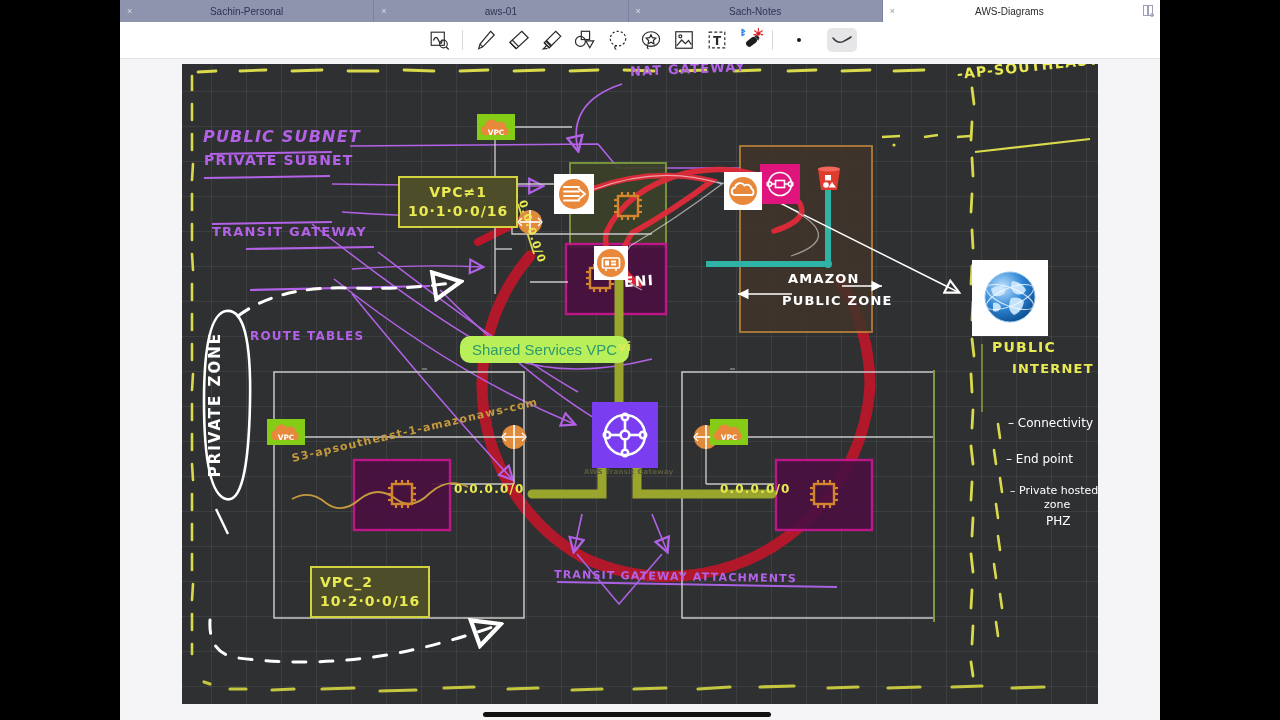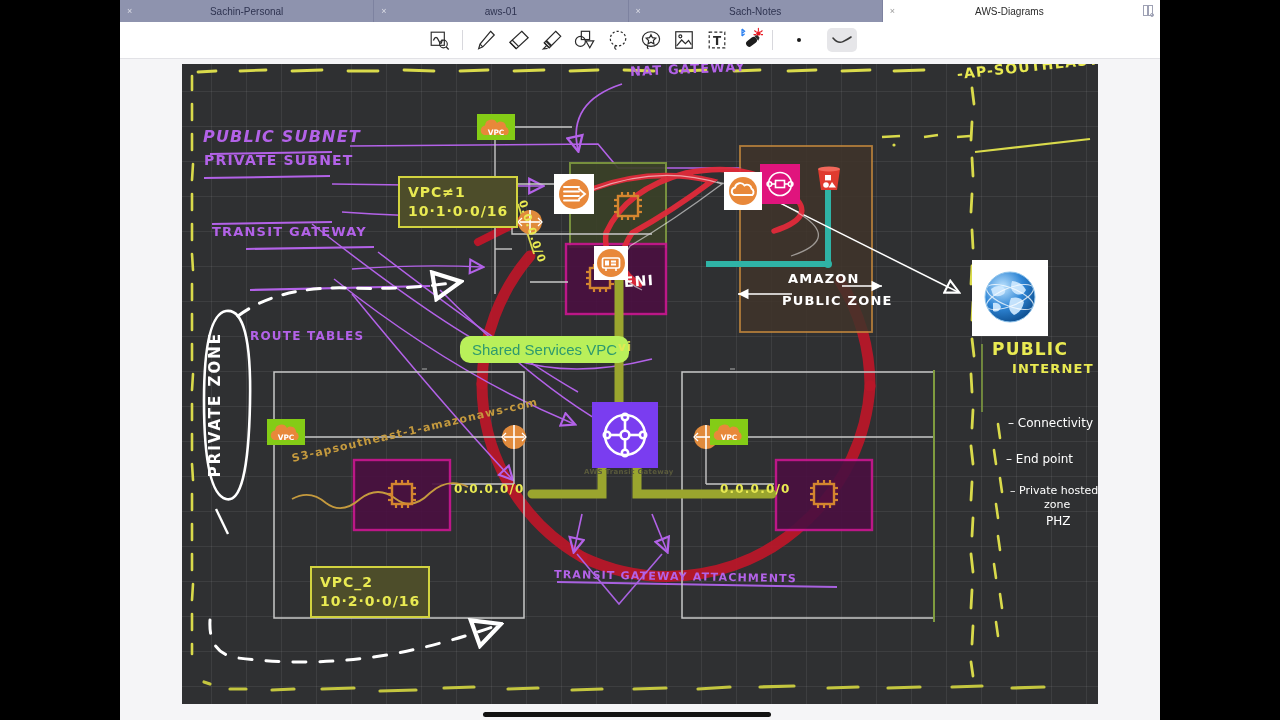--- a/index.html
+++ b/index.html
@@ -472,31 +472,31 @@
 
     <div class="hw p" style="left:21px; top:63px; font-size:16px;font-style:italic;">PUBLIC SUBNET</div>
     <div class="hw p" style="left:22px; top:88px; font-size:14px;">PRIVATE  SUBNET</div>
     <div class="hw p" style="left:30px; top:160px; font-size:13px;">TRANSIT GATEWAY</div>
     <div class="hw p" style="left:68px; top:265px; font-size:12px;">ROUTE TABLES</div>
     <div class="hw p" style="left:448px; top:0px; font-size:13px; transform:rotate(-2.5deg);">NAT GATEWAY</div>
     <div class="hw w" style="left:442px; top:210px; font-size:14px; transform:rotate(-4deg);">ENI</div>
     <div class="hw y" style="left:775px; top:2px; font-size:14px; transform:rotate(-6deg);">-AP-SOUTHEAST- 1</div>
     <div class="hw w" style="left:606px; top:207px; font-size:13px;">AMAZON</div>
     <div class="hw w" style="left:600px; top:229px; font-size:13px;">PUBLIC ZONE</div>
-    <div class="hw y" style="left:810px; top:275px; font-size:17px;">PUBLIC</div>
+    <div class="hw y" style="left:810px; top:275px; font-size:14px;">PUBLIC</div>
     <div class="hw y" style="left:830px; top:297px; font-size:13px;">INTERNET</div>
     <div class="hw o" style="left:110px; top:388px; font-size:11px; transform:rotate(-13deg);">S3-apsoutheast-1-amazonaws-com</div>
     <div class="hw p" style="left:372px; top:504px; font-size:11px; transform:rotate(1deg);">TRANSIT GATEWAY ATTACHMENTS</div>
     <div class="hw y" style="left:340px; top:130px; font-size:11px; transform:rotate(72deg);">0.0.0.0/0</div>
     <div class="hw y" style="left:272px; top:418px; font-size:12px;">0.0.0.0/0</div>
     <div class="hw y" style="left:538px; top:418px; font-size:12px;">0.0.0.0/0</div>
 
     <div id="privzone" style="left:24px; top:268px;">PRIVATE ZONE</div>
 
-    <div class="cidrbox" style="left:216px; top:112px; font-size:14px;">
+    <div class="cidrbox" style="left:216px; top:112px; font-size:14px;text-align:center;">
       <div>VPC≠1</div>
       <div>10·1·0·0/16</div>
     </div>
     <div class="cidrbox" style="left:128px; top:502px; font-size:14px;">
       <div>VPC_2</div>
       <div>10·2·0·0/16</div>
     </div>
 
     <div id="sharedlabel" style="left:278px; top:272px;border-radius:10px;">Shared Services VPC</div>
     <div class="hw y" style="left:436px; top:276px; font-size:12px; opacity:.85;">vi</div>

